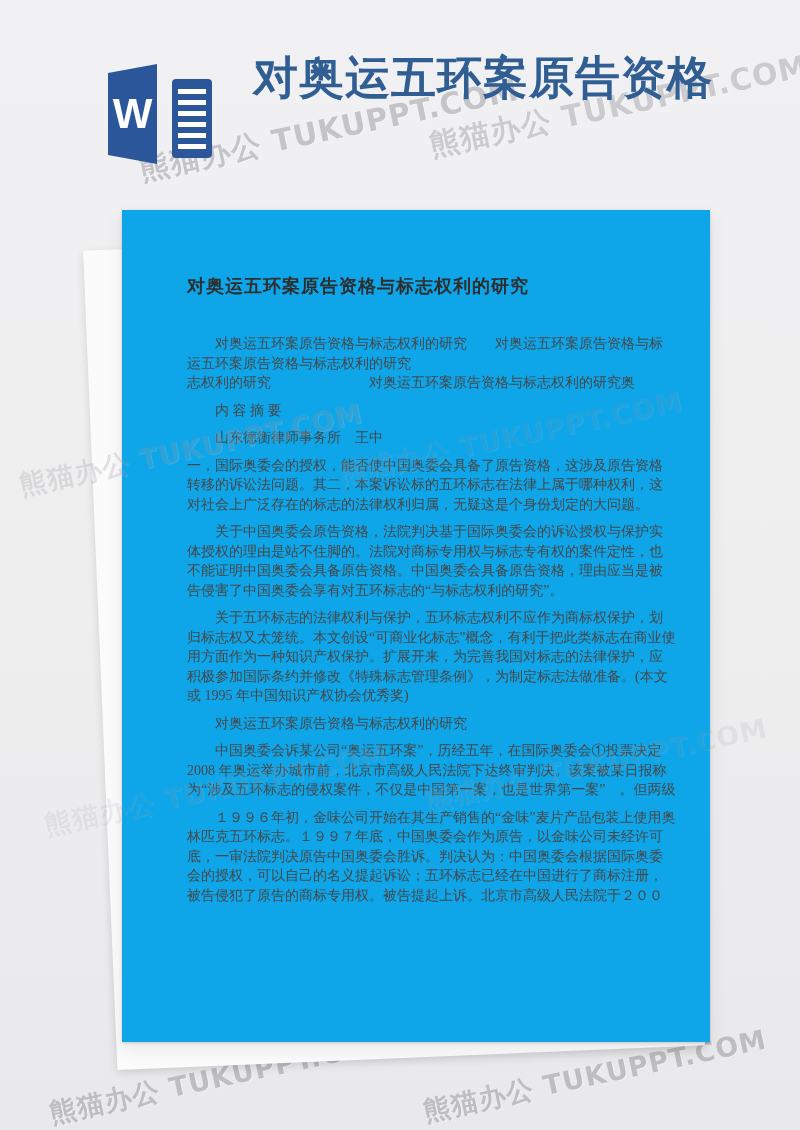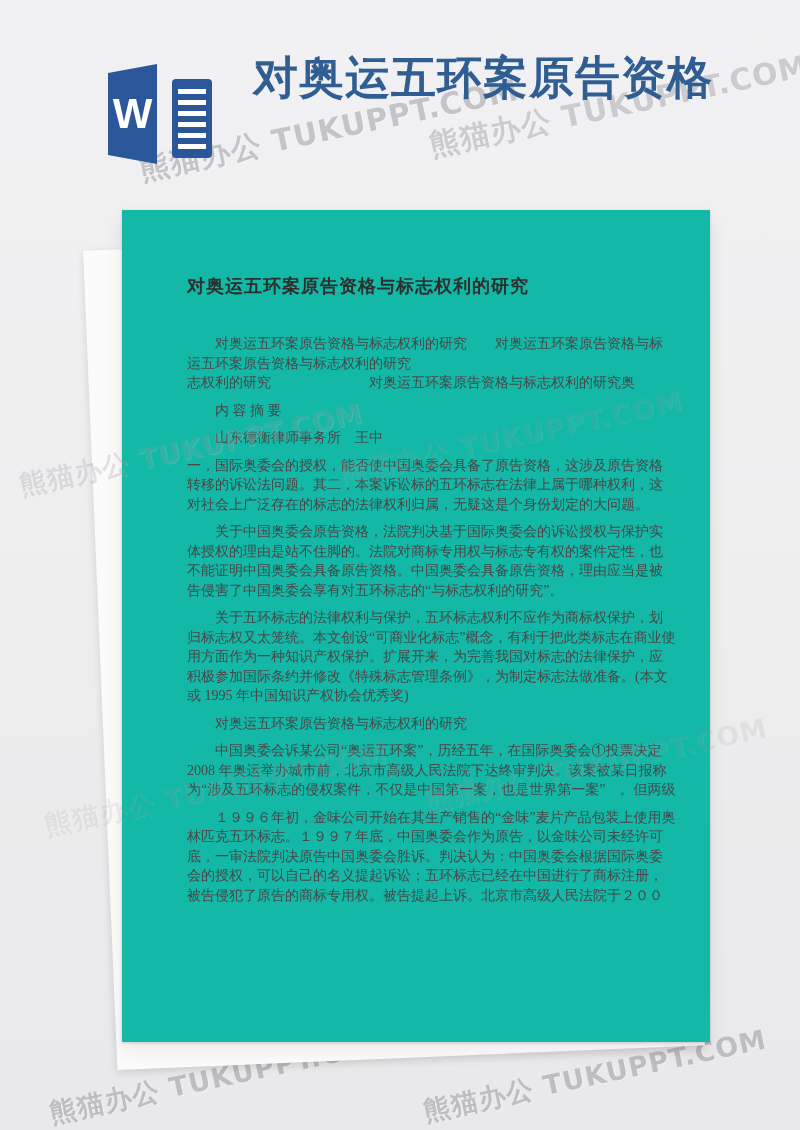--- a/index.html
+++ b/index.html
@@ -35,21 +35,21 @@
     font-weight:700;font-size:45px;line-height:56px;letter-spacing:1px;cursor:pointer;}
   .header-title .underlined{border-bottom:3px solid #305e93;padding-bottom:1px;}
   
   .page-behind{
     position:absolute;left:100px;top:238px;width:588px;height:820px;z-index:2;
     background:#fbfbfc;transform:rotate(-2.4deg);
     box-shadow:0 3px 9px rgba(0,0,0,0.13);
   }
   .page{
     position:absolute;left:122px;top:210px;width:588px;height:832px;z-index:3;
-    background:#14b8a6;
+    background:#0ea5e9;
     box-shadow:0 1px 3px rgba(0,0,0,0.16),0 8px 18px rgba(0,0,0,0.07);
     box-sizing:border-box;padding:64px 58px 0 65px;
   }
   .doc-title{
     font-size:18px;font-weight:700;color:#2e2e2e;letter-spacing:1px;
     margin:0 0 36px 0;white-space:pre;
   }
   .para{margin:0 0 8px 0;color:#474747;}
   .doc-line{white-space:pre;font-size:14px;line-height:19.5px;}
 </style>

